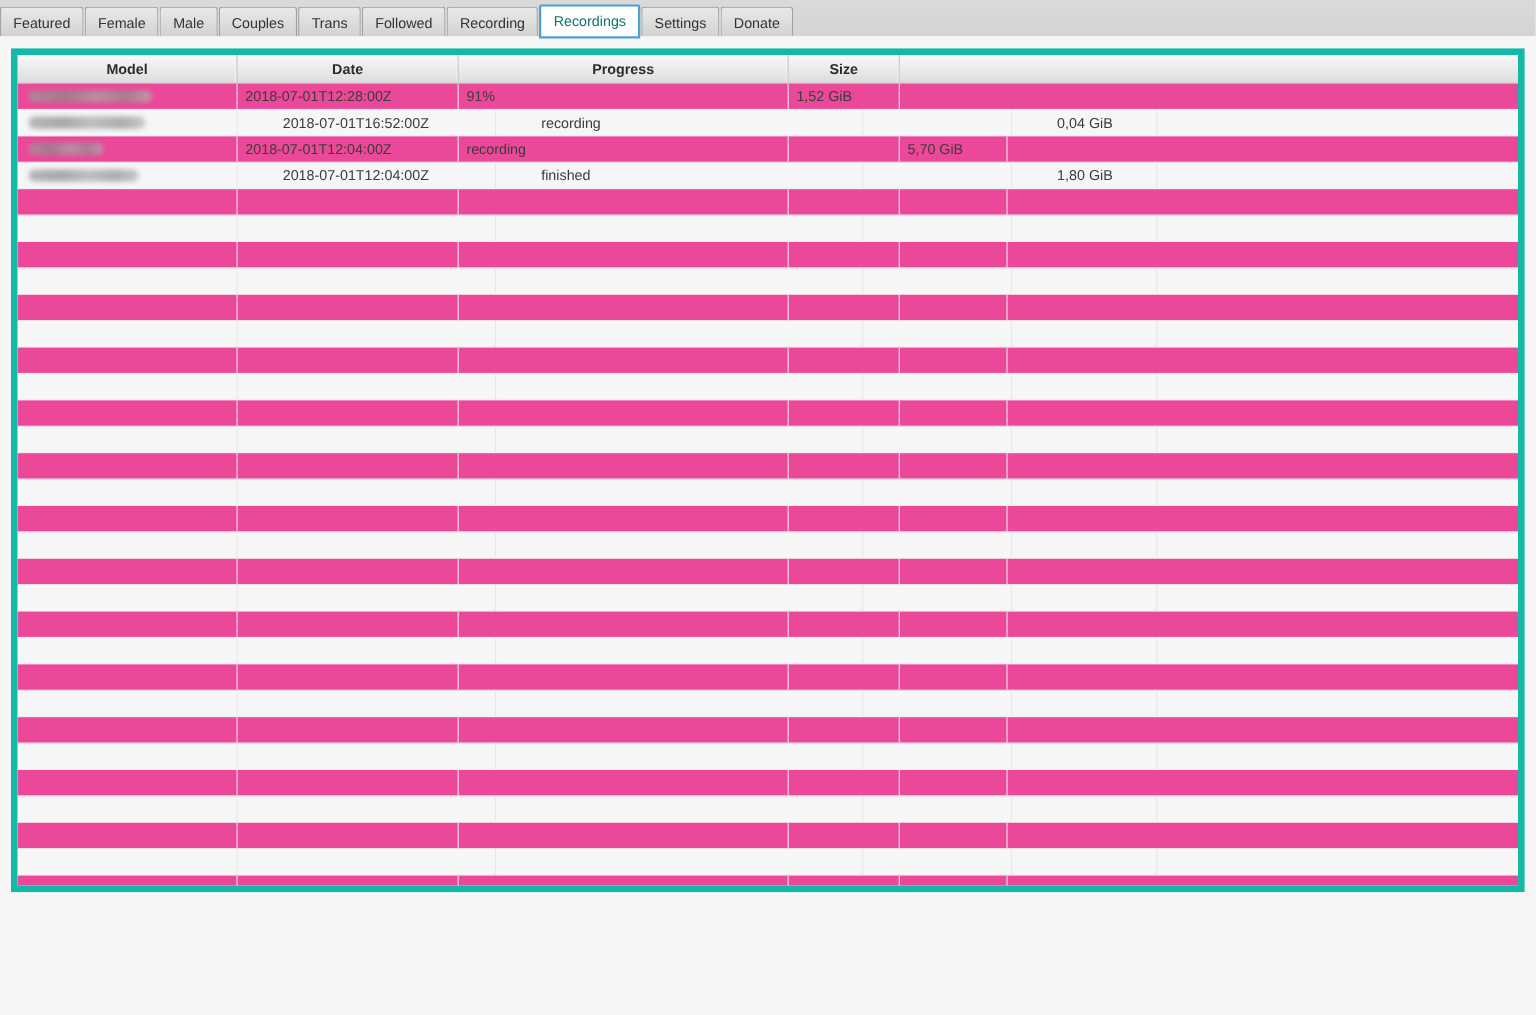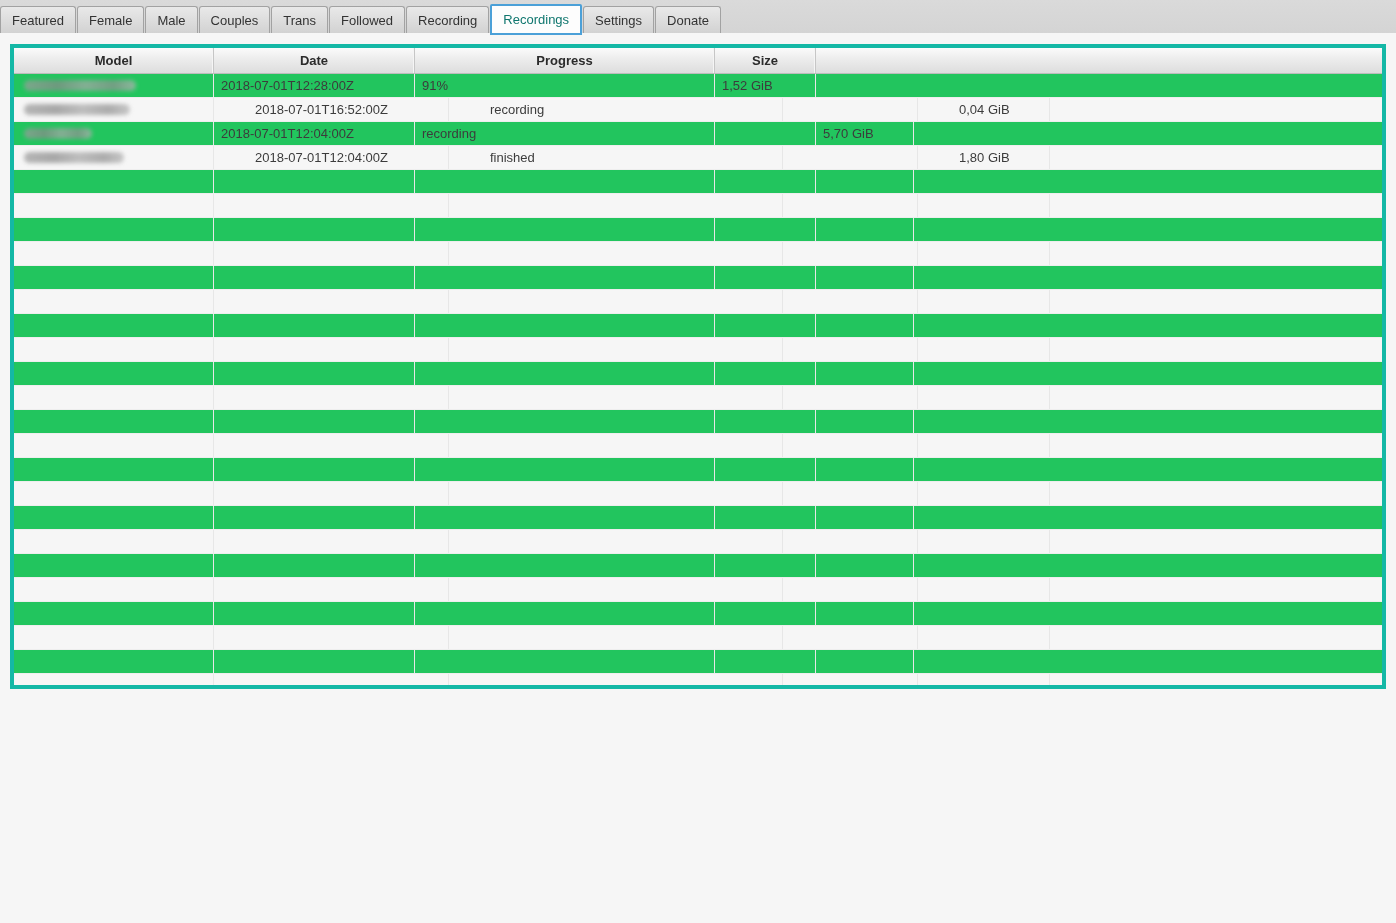--- a/index.html
+++ b/index.html
@@ -44,22 +44,22 @@
   }
   
   .content-bg {
     position: absolute; left: 0; top: 33px;
     width: 1396px; height: 890px;
     background: #f6f6f6;
   }
   
   .recordings-table {
     position: absolute; left: 10px; top: 44px;
-    width: 1376px; height: 645px;
-    border: 4px solid #14b8a6;
+    width: 1376px; height: 767px;
+    border: 6px solid #14b8a6;
     background: #ffffff;
     overflow: hidden;
   }
   .tbl-header {
     display: grid;
     grid-template-columns: 200px 201px 300px 101px 98px auto;
     height: 26px;
     background: linear-gradient(#fbfbfb 0%, #ececec 45%, #dddddd 100%);
     border-bottom: 1px solid #bcbcbc;
   }
@@ -70,21 +70,21 @@
     box-shadow: inset -1px 0 0 #f5f5f5;
     cursor: default;
     overflow: hidden;
   }
   .th:last-child { border-right: none; box-shadow: none; }
   .tbl-body { width: 100%; }
   .tr {
     display: grid;
     grid-template-columns: 200px 201px 300px 101px 98px auto;
     height: 24px;
-    background: #22c55e;
+    background: #ec4899;
     border-bottom: 1px solid #eeeeee;
   }
   .tr.stripe { background: #f6f6f6; gap: 34px; }
   .td {
     font-size: 13px; color: #3c3c3c;
     line-height: 23px;
     padding-left: 7px;
     border-right: 1px solid #e7e7e7;
     overflow: hidden; white-space: nowrap;
   }

